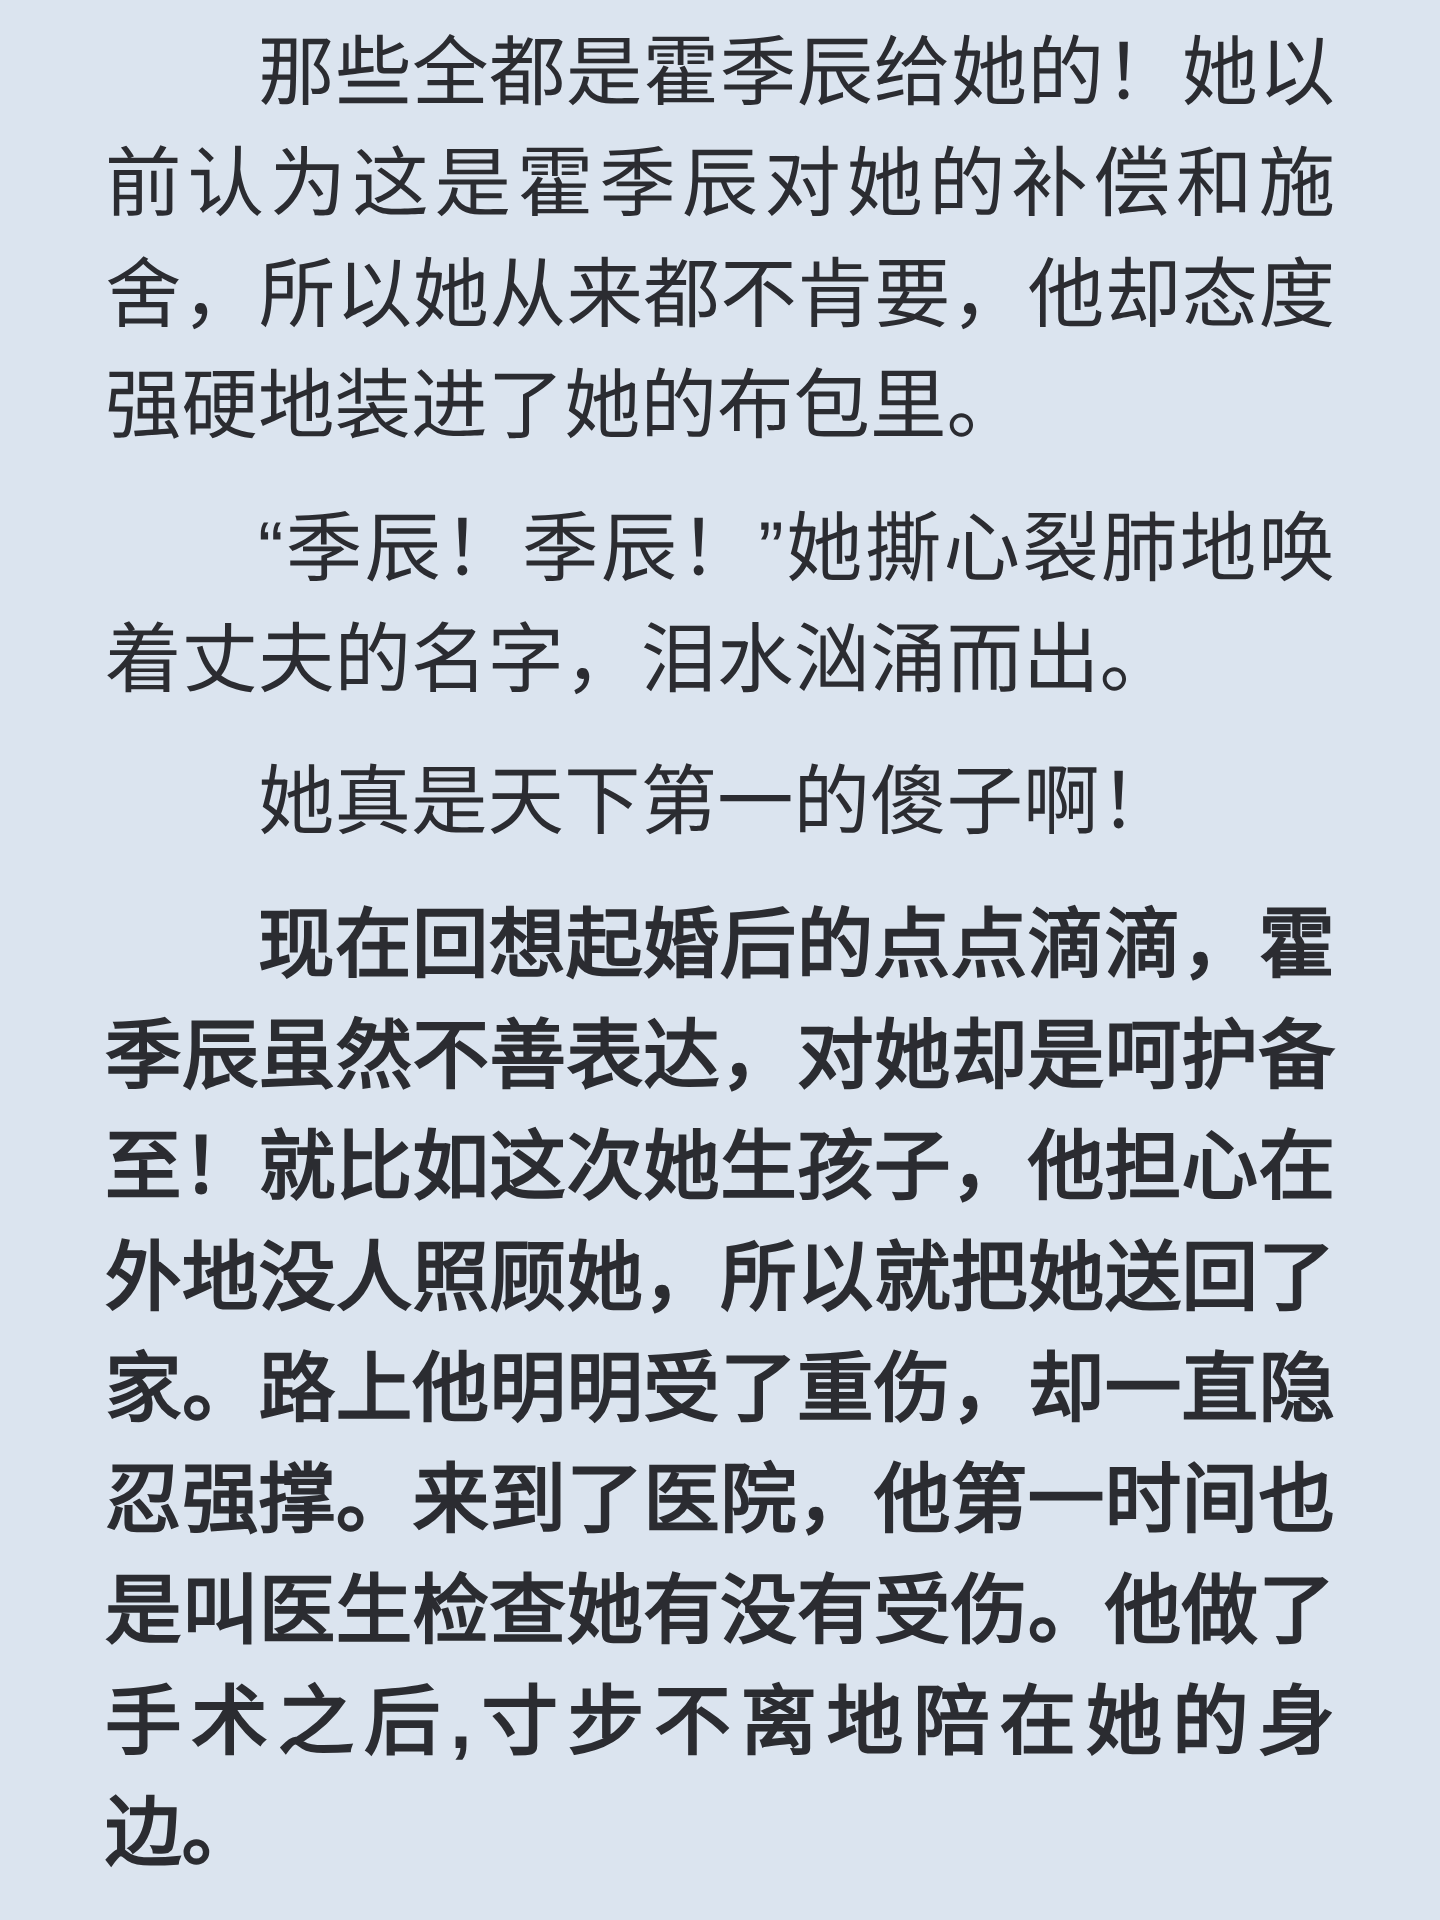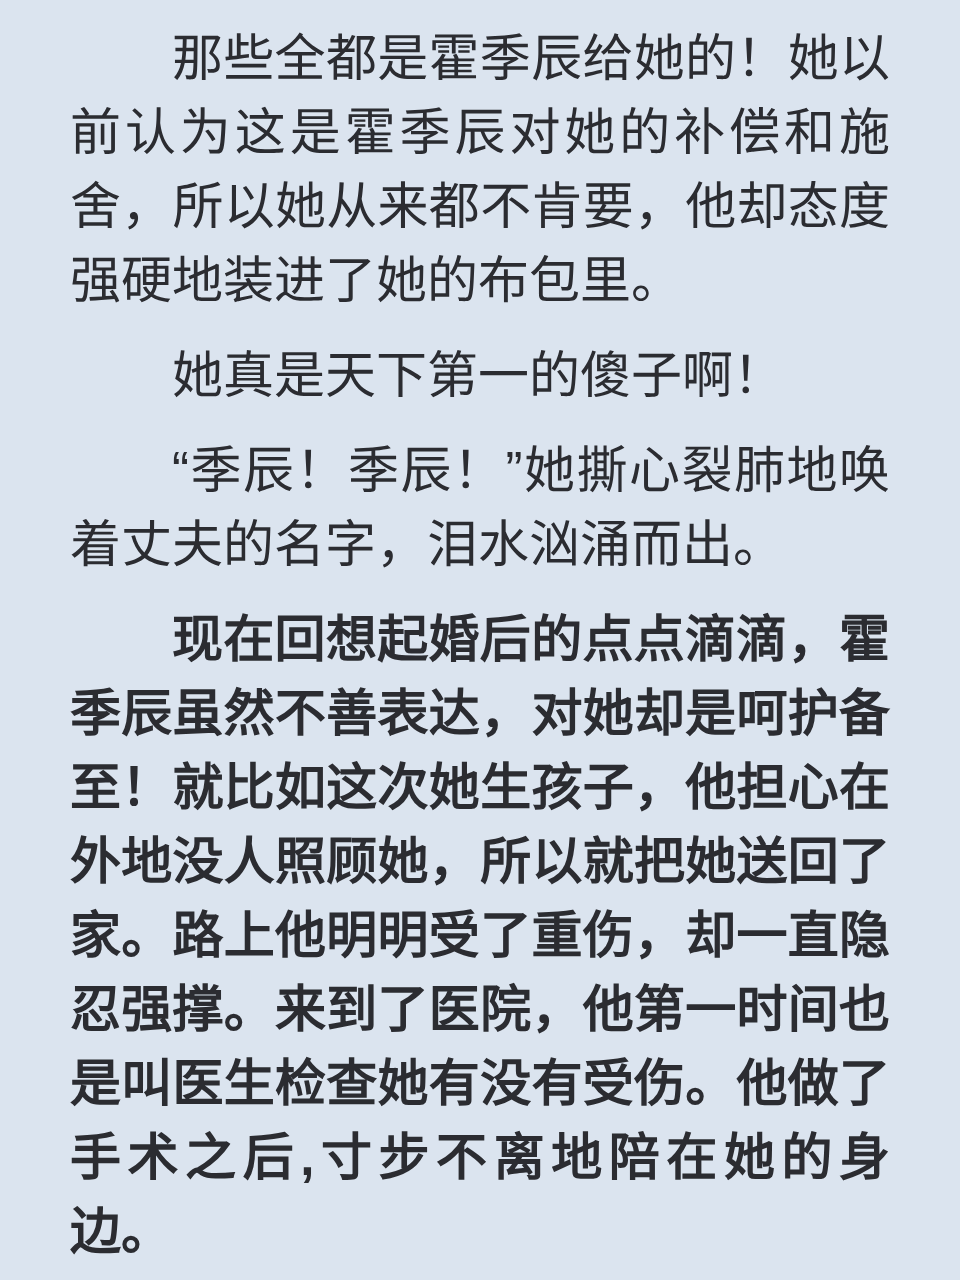--- a/index.html
+++ b/index.html
@@ -5,21 +5,21 @@
   html, body {
     margin: 0;
     padding: 0;
     background: #dbe4ef;
   }
   .reader-page {
     position: relative;
     width: 960px;
     height: 1280px;
     box-sizing: border-box;
-    padding: 22px 70px 0 70px;
+    padding: 12px 70px 0 70px;
     background: #dbe4ef;
     overflow: hidden;
     font-family: "Liberation Sans", sans-serif;
     filter: blur(0.4px);
   }
   .reader-page p {
     margin: 0 0 21px 0;
     font-size: 51px;
     line-height: 74px;
     font-weight: 500;
@@ -32,17 +32,17 @@
   .reader-page p:last-child {
     margin-bottom: 0;
     font-weight: bold;
   }
 </style>
 </head>
 <body>
 
 <div class="reader-page">
   <p>那些全都是霍季辰给她的！她以前认为这是霍季辰对她的补偿和施舍，所以她从来都不肯要，他却态度强硬地装进了她的布包里。</p>
+  <p>“季辰！季辰！”她撕心裂肺地唤着丈夫的名字，泪水汹涌而出。</p>
   <p>她真是天下第一的傻子啊！</p>
-  <p>“季辰！季辰！”她撕心裂肺地唤着丈夫的名字，泪水汹涌而出。</p>
   <p>现在回想起婚后的点点滴滴，霍季辰虽然不善表达，对她却是呵护备至！就比如这次她生孩子，他担心在外地没人照顾她，所以就把她送回了家。路上他明明受了重伤，却一直隐忍强撑。来到了医院，他第一时间也是叫医生检查她有没有受伤。他做了手术之后,寸步不离地陪在她的身边。</p>
 
 </div>
 
 </body></html>

